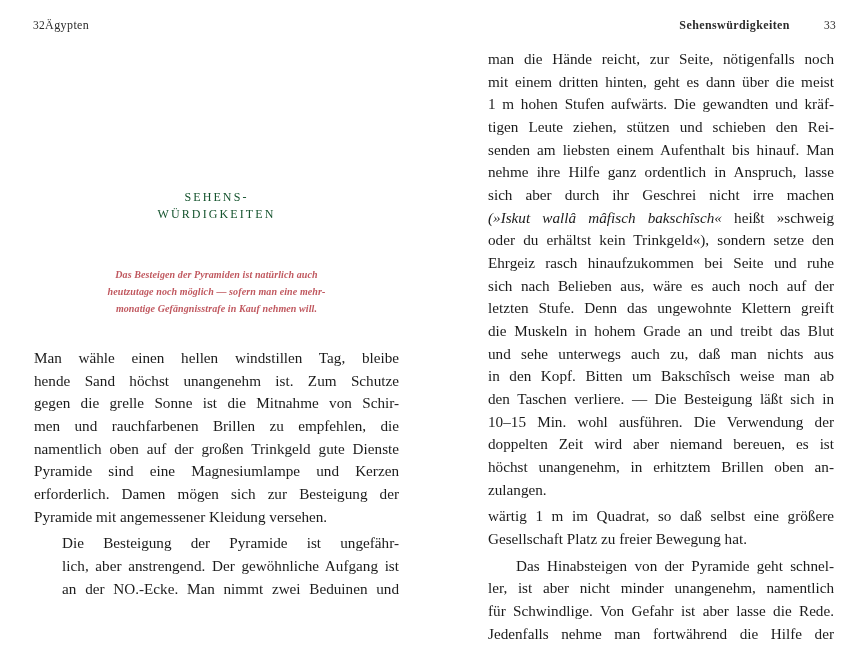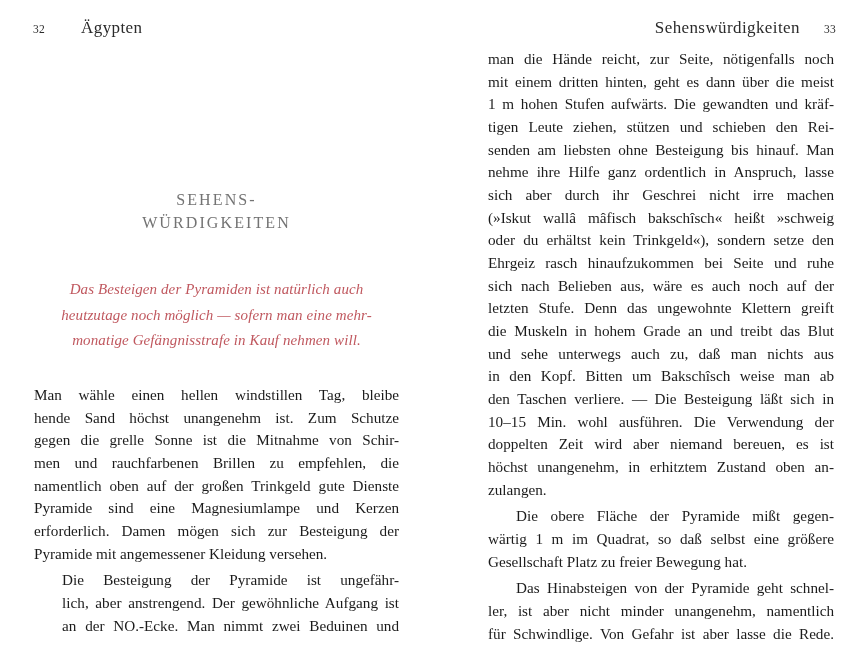--- a/index.html
+++ b/index.html
@@ -43,47 +43,48 @@
     height: 26px;
   }
   .running-head.verso { justify-content: flex-start; padding-left: 3px; }
   .running-head.recto { justify-content: flex-end; padding-right: 2px; }
 
   .folio {
     font-size: 11.5px;
     letter-spacing: 0.3px;
   }
   .head-title {
-    font-size: 17px;
+    font-size: 12px;
     letter-spacing: 0.4px;
   }
-  .running-head.verso .folio { margin-right: 36px; }
-  .running-head.recto .head-title { margin-right: 24px; }
+  .running-head.verso .folio { }
+  .running-head.recto .head-title { margin-right: 34px; font-weight: bold; }
 
   
   .chapter-heading {
     margin-top: 145px;
     text-align: center;
     line-height: 1.42;
   }
   .chapter-heading .line {
     display: block;
-    font-size: 16px;
+    font-size: 12px;
     letter-spacing: 2.1px;
-    color: #737373;
+    color: #14532d;
   }
 
   
   .epigraph {
     color: #c0585f;
     font-style: italic;
-    font-size: 15px;
+    font-size: 10px;
     line-height: 1.70;
     text-align: center;
     letter-spacing: 0.1px;
+    font-weight: bold;
   }
   .epigraph-top { margin-top: 43px; padding: 0 9px; }
   .epigraph .eline { display: block; }
 
   
   .bodytext {
     font-size: 15.2px;
     line-height: 1.492;
     text-align: justify;
     text-justify: inter-word;
@@ -104,21 +105,21 @@
   .tl {
     display: block;
     text-align: justify;
     text-align-last: justify;
     white-space: nowrap;
   }
   .tl.last {
     text-align-last: left;
   }
 
-  .ital { }
+  .ital { font-style: italic; }
 </style>
 </head>
 <body>
 
 <div class="spread">
 
   <div class="page page-left">
 
     <div class="running-head verso">
       <span class="folio">32</span>
@@ -164,42 +165,41 @@
       <span class="folio">33</span>
     </div>
 
     <div class="bodytext flow-top">
 
       <p>
         <span class="tl">man die Hände reicht, zur Seite, nötigenfalls noch</span>
         <span class="tl">mit einem dritten hinten, geht es dann über die meist</span>
         <span class="tl">1 m hohen Stufen aufwärts. Die gewandten und kräf-</span>
         <span class="tl">tigen Leute ziehen, stützen und schieben den Rei-</span>
-        <span class="tl">senden am liebsten ohne Besteigung bis hinauf. Man</span>
+        <span class="tl">senden am liebsten einem Aufenthalt bis hinauf. Man</span>
         <span class="tl">nehme ihre Hilfe ganz ordentlich in Anspruch, lasse</span>
         <span class="tl">sich aber durch ihr Geschrei nicht irre machen</span>
 
         <span class="tl"><span class="ital">(»Iskut wallâ mâfisch bakschîsch«</span><span> heißt »schweig</span></span>
 
         <span class="tl">oder du erhältst kein Trinkgeld«), sondern setze den</span>
         <span class="tl">Ehrgeiz rasch hinaufzukommen bei Seite und ruhe</span>
         <span class="tl">sich nach Belieben aus, wäre es auch noch auf der</span>
         <span class="tl">letzten Stufe. Denn das ungewohnte Klettern greift</span>
         <span class="tl">die Muskeln in hohem Grade an und treibt das Blut</span>
         <span class="tl">und sehe unterwegs auch zu, daß man nichts aus</span>
         <span class="tl">in den Kopf. Bitten um Bakschîsch weise man ab</span>
         <span class="tl">den Taschen verliere. — Die Besteigung läßt sich in</span>
         <span class="tl">10–15 Min. wohl ausführen. Die Verwendung der</span>
         <span class="tl">doppelten Zeit wird aber niemand bereuen, es ist</span>
-        <span class="tl">höchst unangenehm, in erhitztem Zustand oben an-</span>
+        <span class="tl">höchst unangenehm, in erhitztem Brillen oben an-</span>
         <span class="tl last">zulangen.</span>
       </p>
 
       <p>
-        <span class="tl" style="text-indent:1.85em">Die obere Fläche der Pyramide mißt gegen-</span>
         <span class="tl">wärtig 1 m im Quadrat, so daß selbst eine größere</span>
         <span class="tl last">Gesellschaft Platz zu freier Bewegung hat.</span>
       </p>
 
       <p>
         <span class="tl" style="text-indent:1.85em">Das Hinabsteigen von der Pyramide geht schnel-</span>
         <span class="tl">ler, ist aber nicht minder unangenehm, namentlich</span>
         <span class="tl">für Schwindlige. Von Gefahr ist aber lasse die Rede.</span>
         <span class="tl">Jedenfalls nehme man fortwährend die Hilfe der</span>
 

